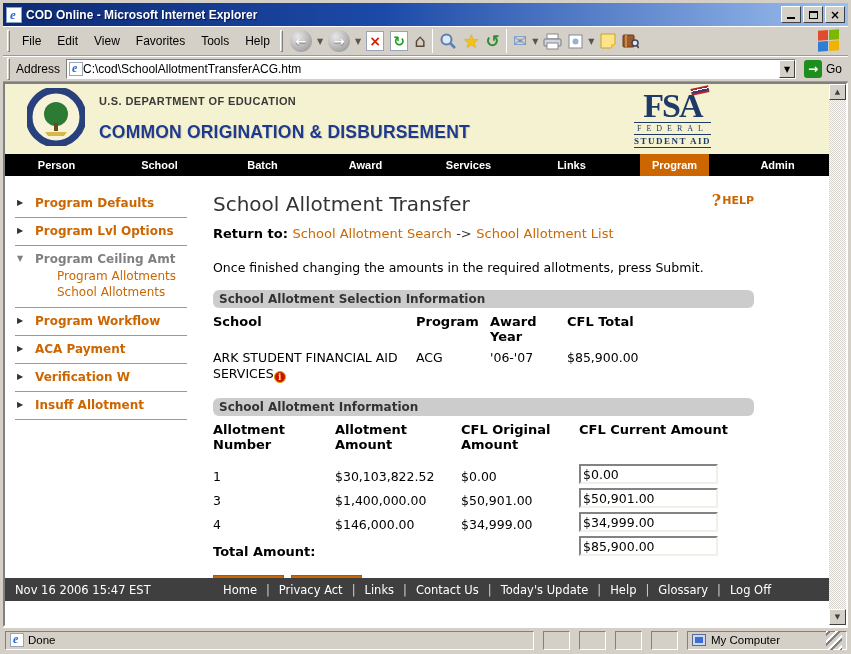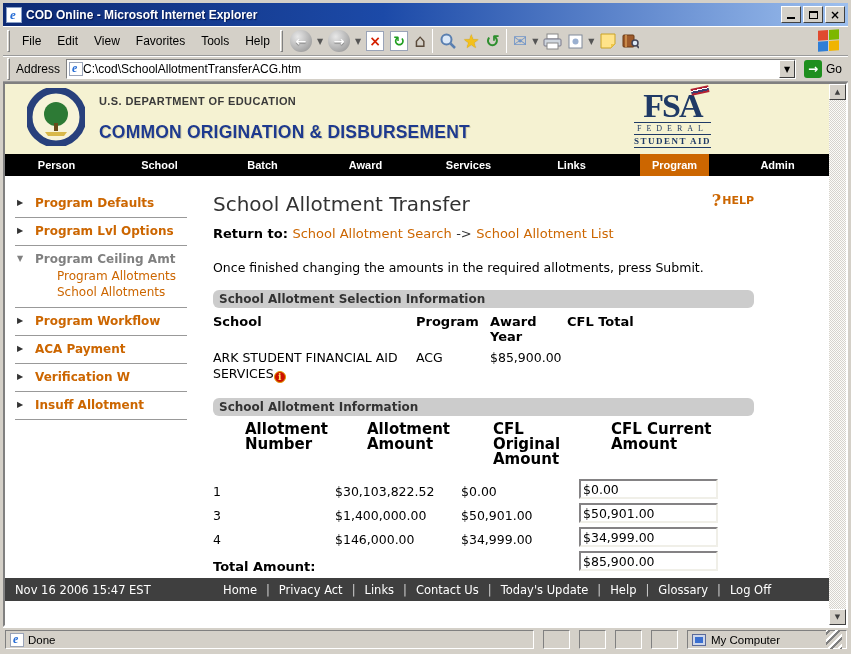--- a/index.html
+++ b/index.html
@@ -127,41 +127,41 @@
   .grid1 { width:541px; display:grid; grid-template-columns:203px 74px 77px auto;
     font:12.5px "DejaVu Sans",sans-serif; margin-top:6px; row-gap:6px; }
   .grid1 .hd { font-weight:bold; font-size:13px; }
   .schoolcell { line-height:16px; }
   .info-ic { display:inline-flex; width:12px; height:12px; border-radius:50%; background:#cc1100;
     border:1px solid #e0a000; color:#ffe26a; font:bold 9px "DejaVu Serif",serif;
     align-items:center; justify-content:center; vertical-align:-2px; }
 
   .grid2 { width:541px; display:grid; grid-template-columns:122px 126px 118px auto;
     font:12.5px "DejaVu Sans",sans-serif; margin-top:6px; align-items:start; }
-  .grid2 .hd { font-weight:bold; font-size:15px; line-height:15px; padding-bottom:8px;margin-left:32px; }
+  .grid2 .hd { font-weight:bold; font-size:13px; line-height:15px; padding-bottom:8px; }
   .grid2 .cell { padding-top:9px; }
   .tb { width:139px; height:20px; border:2px solid; border-color:#848284 #f0efe8 #f0efe8 #848284;
     background:#fff; font:12.5px "DejaVu Sans",sans-serif; padding:0 2px; margin-top:4px; }
   .totallbl { font-weight:bold; font-size:13px; padding-top:12px; }
 
   .btnrow { margin-top:16px; display:flex; gap:7px; }
   .obtn { background:#cc6600; color:#fff; border:1px solid #b05500;
     font:bold 11px "DejaVu Sans",sans-serif; padding:4px 9px; letter-spacing:.5px; }
 
   
   .sitefoot { flex:0 0 23px; background:#3f3f3f; color:#fff; display:flex; align-items:center;
     font:11.5px "DejaVu Sans",sans-serif; }
   .foot-ts { padding-left:10px; flex:0 0 218px; }
   .foot-links { display:flex; align-items:center; gap:9px; }
   .flink { color:#fff; text-decoration:none; }
   .fsep { color:#cfcfcf; }
   .footgap { flex:0 0 24px; background:#fff; }
 
   
-  .statusbar { height:24px; flex:0 0 24px; display:flex; gap:9px;
+  .statusbar { height:24px; flex:0 0 24px; display:flex; align-items:center; gap:9px;
     padding:2px 1px 1px 2px; border-top:1px solid #fff; }
   .pane { height:19px; border:1px solid; border-color:#808080 #fff #fff #808080;
     display:flex; align-items:center; font:11.5px "Liberation Sans","DejaVu Sans",sans-serif; padding:0 4px; }
   .pane.done { flex:1; gap:4px; }
   .pane.sm { width:27px; }
   .pane.comp { width:160px; gap:5px; }
   .mini-e { width:14px; height:14px; background:#fff; border:1px solid #9aa4b8; position:relative; }
   .mini-e::before { content:"e"; position:absolute; left:2px; top:-2px; color:#2a6fd6;
     font:bold italic 12px "Liberation Serif",serif; }
   .pc-ic { width:14px; height:12px; background:#cdd6ea; border:1px solid #5a6a9a; position:relative; }
@@ -401,20 +401,21 @@
           <div class="instruction">Once finished changing the amounts in the required allotments, press Submit.</div>
 
           <div class="secbar">School Allotment Selection Information</div>
           <div class="grid1">
             <span class="hd">School</span>
             <span class="hd">Program</span>
             <span class="hd">Award Year</span>
             <span class="hd">CFL Total</span>
             <span class="schoolcell"><span>ARK STUDENT FINANCIAL AID SERVICES</span><span class="info-ic">i</span></span>
             <span>ACG</span>
+            <span>'06-'07</span>
             <span>$85,900.00</span>
           </div>
 
           <div class="secbar">School Allotment Information</div>
           <div class="grid2">
             <span class="hd">Allotment Number</span>
             <span class="hd">Allotment Amount</span>
             <span class="hd">CFL Original Amount</span>
             <span class="hd">CFL Current Amount</span>
 

